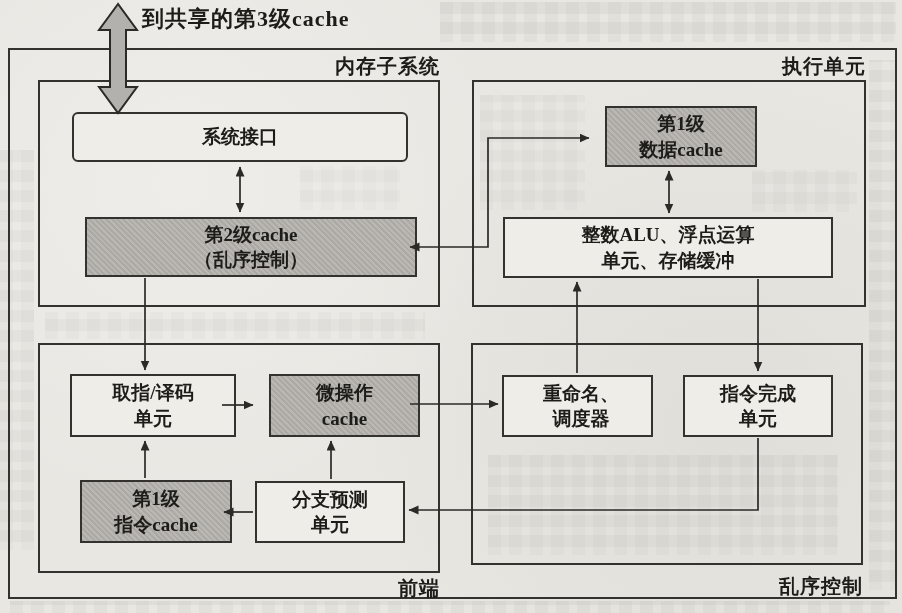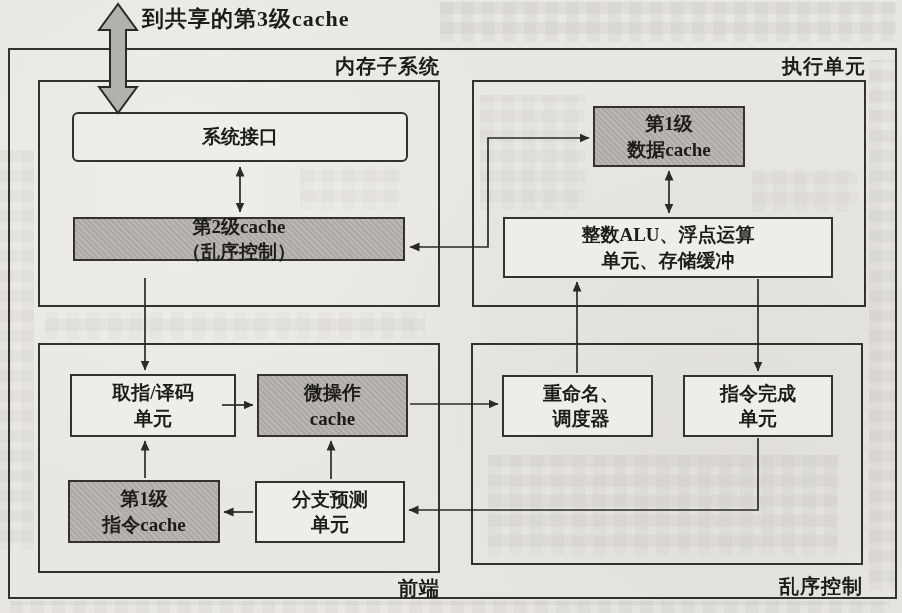--- a/index.html
+++ b/index.html
@@ -29,20 +29,21 @@
   }
   .block{
     position:absolute;z-index:3;border:2px solid #34322e;box-sizing:border-box;
     display:flex;flex-direction:column;align-items:center;justify-content:center;
     text-align:center;font-weight:700;font-size:19px;line-height:1.32;color:#1d1c19;
     background:#efede8;
   }
   .block.shaded{
     background-color:#b7b4af;
     background-image:repeating-linear-gradient(45deg, rgba(0,0,0,.06) 0 2px, rgba(255,255,255,.05) 2px 4px);
+    margin-left:12px;
   }
   .seclabel{
     position:absolute;z-index:4;font-weight:700;font-size:20px;color:#1d1c19;
     text-align:right;letter-spacing:1px;font-family:Liberation Serif, serif;
   }
   .topnote{
     position:absolute;z-index:4;left:142px;top:4px;font-weight:700;font-size:22px;color:#1d1c19;
     letter-spacing:1px;
   }
   svg.wires{position:absolute;inset:0;z-index:5;pointer-events:none;}
@@ -71,21 +72,21 @@
   <div class="topnote">到共享的第3级cache</div>
   <div class="seclabel" style="left:38px;top:53px;width:402px;">内存子系统</div>
   <div class="seclabel" style="left:472px;top:53px;width:394px;">执行单元</div>
   <div class="seclabel" style="left:38px;top:575px;width:402px;">前端</div>
   <div class="seclabel" style="left:471px;top:573px;width:392px;">乱序控制</div>
 
   <div class="block" style="left:72px;top:112px;width:336px;height:50px;border-radius:6px;">
     <span>系统接口</span>
   </div>
 
-  <div class="block shaded" style="left:73px;top:217px;width:332px;height:44px;">
+  <div class="block shaded" style="left:73px;top:217px;width:332px;height:60px;">
     <span>第2级cache</span>
     <span>（乱序控制）</span>
   </div>
 
   <div class="block shaded" style="left:593px;top:106px;width:152px;height:61px;">
     <span>第1级</span>
     <span>数据cache</span>
   </div>
 
   <div class="block" style="left:503px;top:217px;width:330px;height:61px;">

